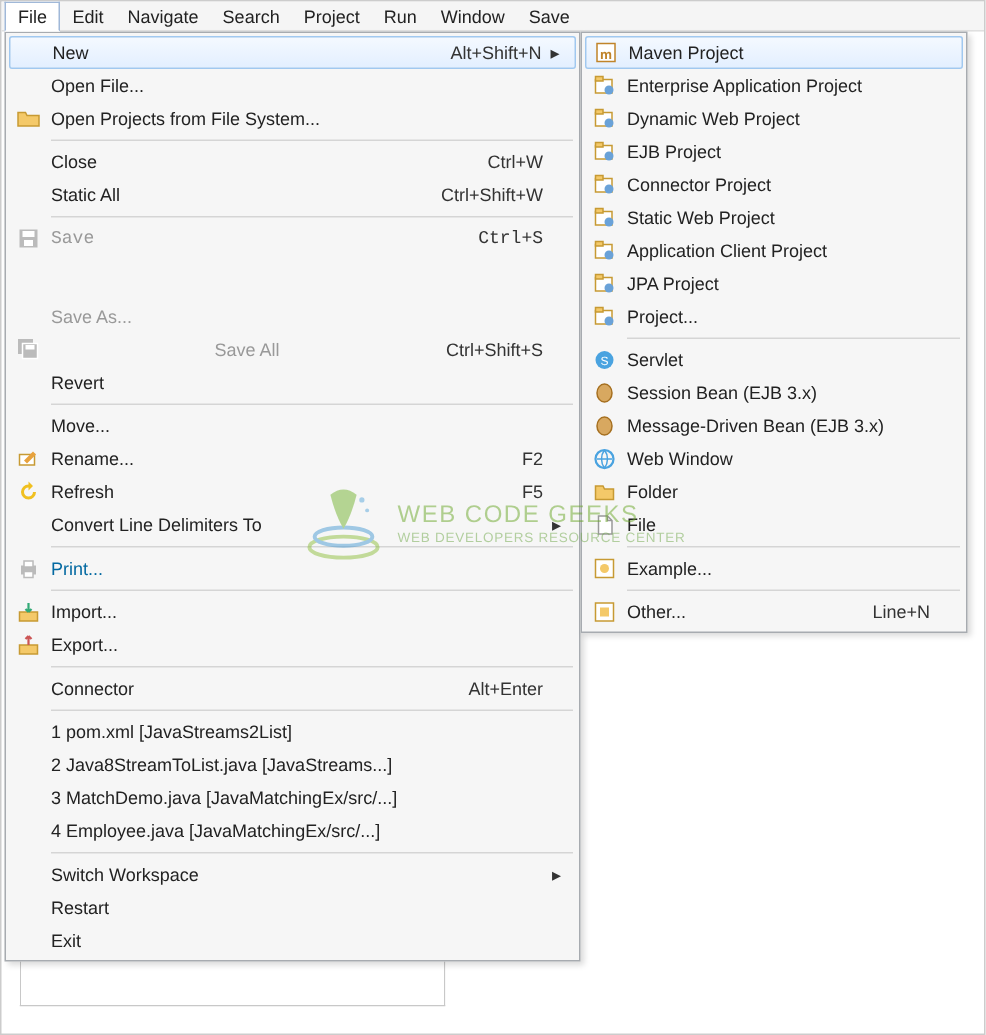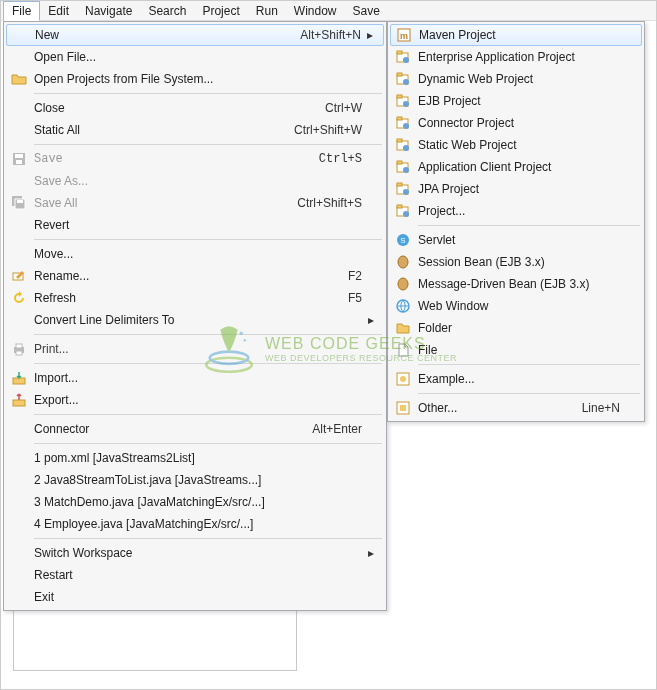--- a/index.html
+++ b/index.html
@@ -162,26 +162,26 @@
         <svg viewBox="0 0 16 16">
           <rect x="2" y="2" width="12" height="12" fill="#bbb"></rect>
           <rect x="4" y="3" width="8" height="4" fill="#fff"></rect>
           <rect x="5" y="9" width="6" height="4" fill="#fff"></rect>
         </svg>
       </span>
       <span class="dd-label">Save</span>
       <span class="dd-accel">Ctrl+S</span>
       <span class="dd-arrow"></span>
     </div>
-    <div class="dd-row" style="color: rgb(153, 153, 153);">
+    <div class="dd-row" style="color: rgb(153, 153, 153); margin-top: 30px;">
       <span class="dd-icon"></span>
       <span class="dd-label">Save As...</span>
       <span class="dd-arrow"></span>
     </div>
-    <div class="dd-row" style="color: rgb(153, 153, 153);">
+    <div class="dd-row" style="color: rgb(153, 153, 153); text-align: center;">
       <span class="dd-icon">
         <svg viewBox="0 0 16 16">
           <rect x="1" y="1" width="10" height="10" fill="#bbb"></rect>
           <rect x="4" y="4" width="10" height="10" fill="#bbb" stroke="#fff"></rect>
           <rect x="6" y="5" width="6" height="3" fill="#fff"></rect>
         </svg>
       </span>
       <span class="dd-label">Save All</span>
       <span class="dd-accel">Ctrl+Shift+S</span>
       <span class="dd-arrow"></span>
@@ -217,21 +217,21 @@
       <span class="dd-label">Refresh</span>
       <span class="dd-accel">F5</span>
       <span class="dd-arrow"></span>
     </div>
     <div class="dd-row">
       <span class="dd-icon"></span>
       <span class="dd-label">Convert Line Delimiters To</span>
       <span class="dd-arrow">▸</span>
     </div>
     <div class="dd-sep"></div>
-    <div class="dd-row" style="color: #404040;">
+    <div class="dd-row" style="color: #0369a1;">
       <span class="dd-icon">
         <svg viewBox="0 0 16 16">
           <rect x="3" y="6" width="10" height="6" fill="#bbb"></rect>
           <rect x="5" y="3" width="6" height="4" fill="#fff" stroke="#bbb"></rect>
           <rect x="5" y="10" width="6" height="4" fill="#fff" stroke="#bbb"></rect>
         </svg>
       </span>
       <span class="dd-label">Print...</span>
       <span class="dd-arrow"></span>
     </div>

